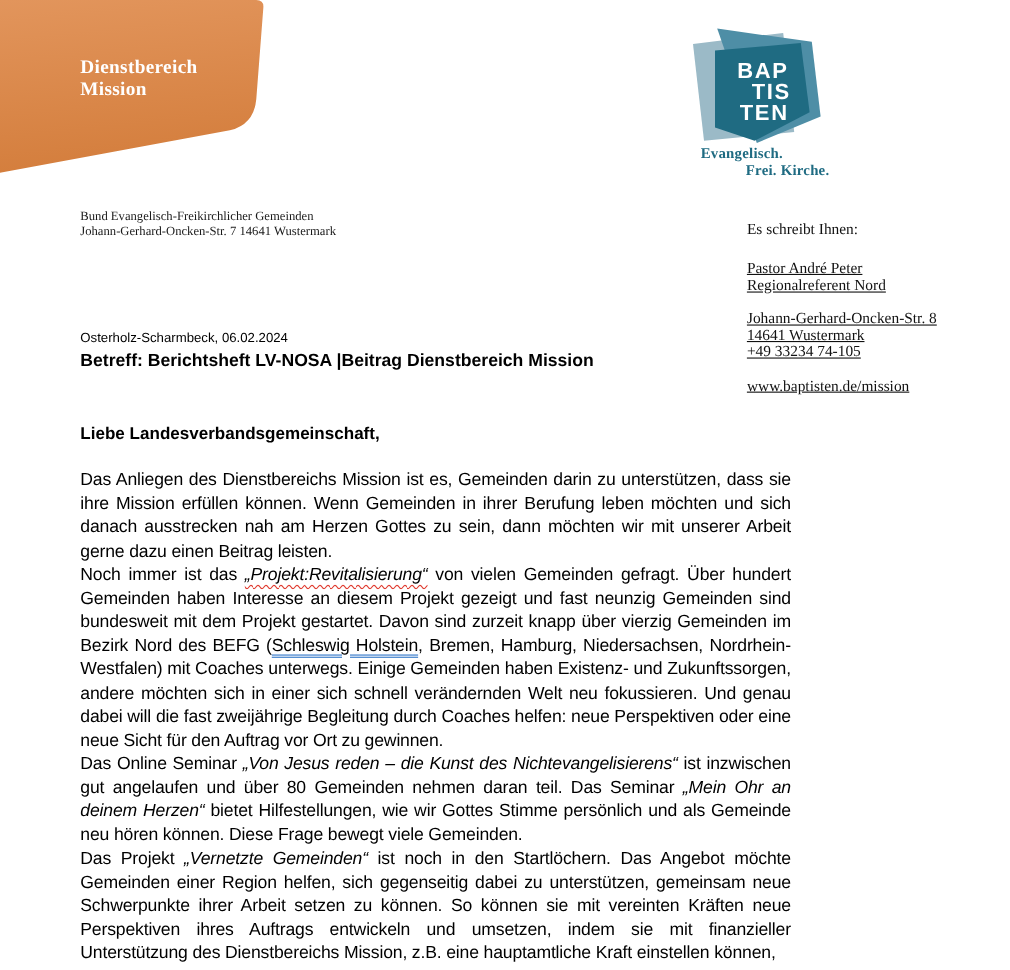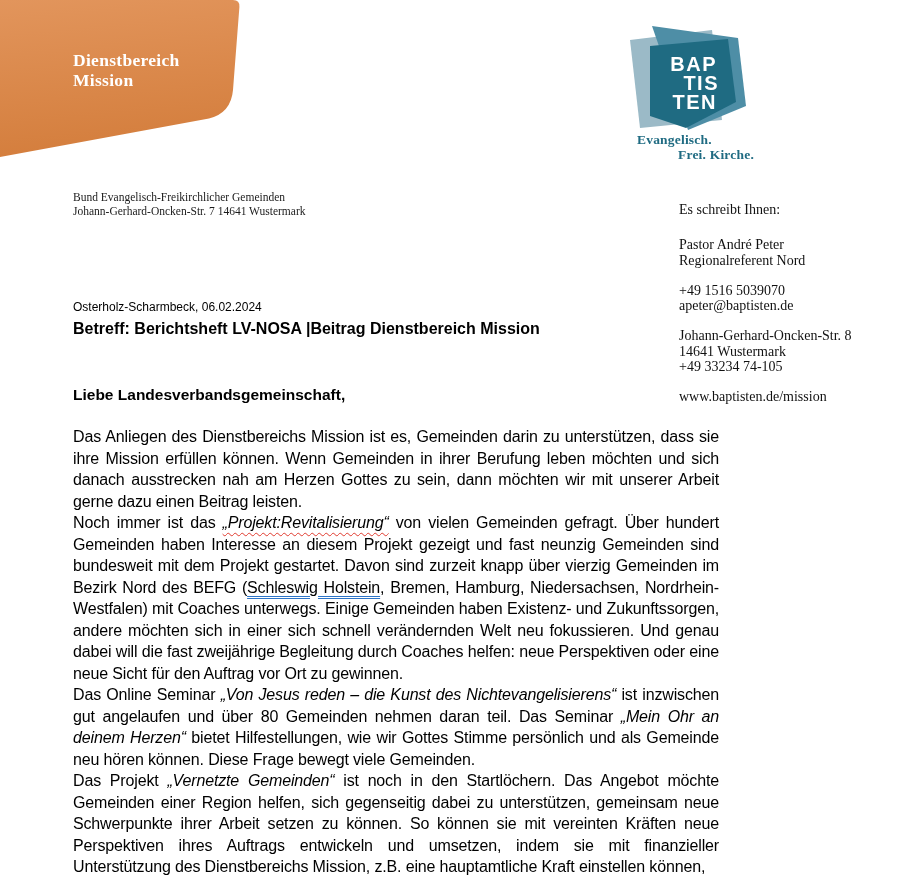--- a/index.html
+++ b/index.html
@@ -34,21 +34,21 @@
   .sender{
     left:73px; top:191px; color:#1a1a1a;
     font:11.5px/13.5px "Liberation Serif", serif;
   }
   
   .contact{
     left:679px; top:202px; width:210px; color:#111;
     font:14px/15.3px "Liberation Serif", serif;
   }
   .contact .c-head{margin-bottom:20px;}
-  .contact .c-group{margin-bottom:15px;}
+  .contact .c-group{margin-bottom:15px;text-decoration:underline;}
   
   .dateline{left:73px; top:300px; font-size:12px;}
   .subject{left:73px; top:320px; font-size:16px; font-weight:bold;}
   .salutation{left:73px; top:386px; font-size:15.5px; font-weight:bold;}
   
   .letter-body{
     left:73px; top:426px; width:646px;
     font-size:16px; line-height:21.5px; letter-spacing:-0.15px;
     text-align:justify;
   }
@@ -104,24 +104,20 @@
     <div>Johann-Gerhard-Oncken-Str. 7  14641 Wustermark</div>
   </div>
 
   <div class="abs contact">
     <div class="c-head">Es schreibt Ihnen:</div>
     <div class="c-group">
       <div>Pastor André Peter</div>
       <div>Regionalreferent Nord</div>
     </div>
     <div class="c-group">
-      <div>+49 1516 5039070</div>
-      <div>apeter@baptisten.de</div>
-    </div>
-    <div class="c-group">
       <div>Johann-Gerhard-Oncken-Str. 8</div>
       <div>14641 Wustermark</div>
       <div>+49 33234 74-105</div>
     </div>
     <div class="c-group">
       <div>www.baptisten.de/mission</div>
     </div>
   </div>
 
   <div class="abs dateline">Osterholz-Scharmbeck, 06.02.2024</div>

